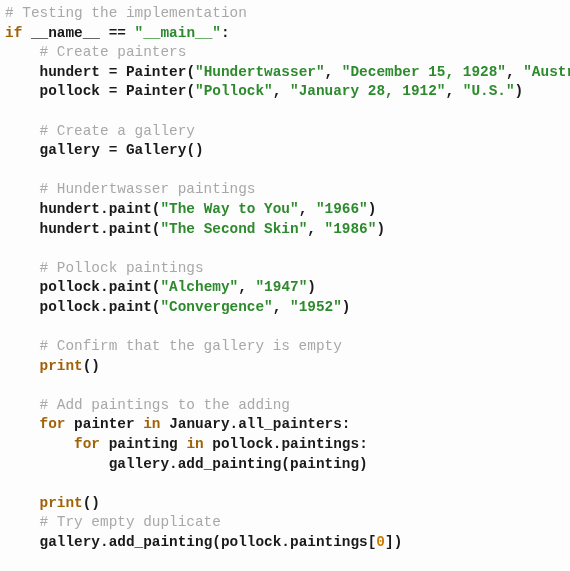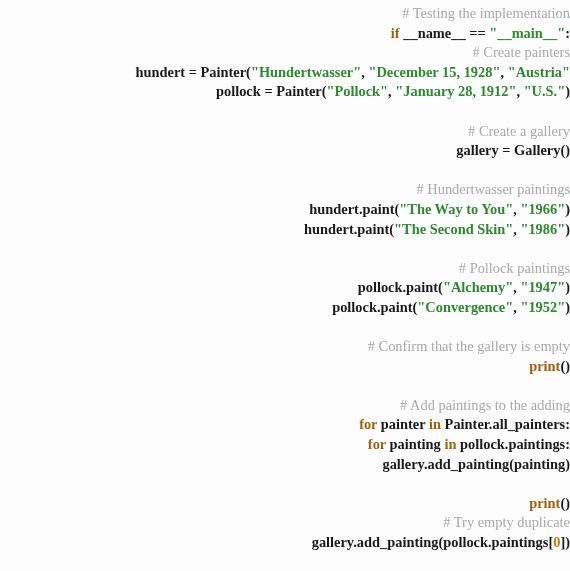--- a/index.html
+++ b/index.html
@@ -6,26 +6,25 @@
     margin: 0;
     padding: 0;
     background: #ffffff;
   }
   #code-view {
     width: 570px;
     height: 571px;
     background: #fdfdfd;
     overflow: hidden;
     position: relative;
-    font-family: Liberation Serif, serif;
+    font-family: Liberation Mono, monospace;
     font-size: 14.4px;
     line-height: 19.6px;
     padding: 4px 0 0 5px;
     box-sizing: border-box;
-    text-align: right;
     -webkit-font-smoothing: antialiased;
   }
   .code-line {
     white-space: pre;
     height: 19.6px;
     letter-spacing: 0px;
   }
   
   .t-com  { color: #a8a8a8; font-weight: normal; }
   .t-kw   { color: #a16207; font-weight: bold; }
@@ -54,21 +53,21 @@
       <div class="code-line"><span class="t-plain">    </span><span class="t-name">hundert.paint</span><span class="t-op">(</span><span class="t-str">"The Second Skin"</span><span class="t-op">, </span><span class="t-str">"1986"</span><span class="t-op">)</span></div>
       <div class="code-line">&nbsp;</div>
       <div class="code-line"><span class="t-com">    # Pollock paintings</span></div>
       <div class="code-line"><span class="t-plain">    </span><span class="t-name">pollock.paint</span><span class="t-op">(</span><span class="t-str">"Alchemy"</span><span class="t-op">, </span><span class="t-str">"1947"</span><span class="t-op">)</span></div>
       <div class="code-line"><span class="t-plain">    </span><span class="t-name">pollock.paint</span><span class="t-op">(</span><span class="t-str">"Convergence"</span><span class="t-op">, </span><span class="t-str">"1952"</span><span class="t-op">)</span></div>
       <div class="code-line">&nbsp;</div>
       <div class="code-line"><span class="t-com">    # Confirm that the gallery is empty</span></div>
       <div class="code-line"><span class="t-plain">    </span><span class="t-kw">print</span><span class="t-op">()</span></div>
       <div class="code-line">&nbsp;</div>
       <div class="code-line"><span class="t-com">    # Add paintings to the adding</span></div>
-      <div class="code-line"><span class="t-plain">    </span><span class="t-kw">for</span><span class="t-plain"> </span><span class="t-name">painter</span><span class="t-plain"> </span><span class="t-kw">in</span><span class="t-plain"> </span><span class="t-name">Painter.all_painters</span><span class="t-op">:</span></div>
+      <div class="code-line"><span class="t-plain">    </span><span class="t-kw">for</span><span class="t-plain"> </span><span class="t-name">painter</span><span class="t-plain"> </span><span class="t-kw">in</span><span class="t-plain"> </span><span class="t-name">January.all_painters</span><span class="t-op">:</span></div>
       <div class="code-line"><span class="t-plain">        </span><span class="t-kw">for</span><span class="t-plain"> </span><span class="t-name">painting</span><span class="t-plain"> </span><span class="t-kw">in</span><span class="t-plain"> </span><span class="t-name">pollock.paintings</span><span class="t-op">:</span></div>
       <div class="code-line"><span class="t-plain">            </span><span class="t-name">gallery.add_painting</span><span class="t-op">(</span><span class="t-name">painting</span><span class="t-op">)</span></div>
       <div class="code-line">&nbsp;</div>
       <div class="code-line"><span class="t-plain">    </span><span class="t-kw">print</span><span class="t-op">()</span></div>
       <div class="code-line"><span class="t-com">    # Try empty duplicate</span></div>
       <div class="code-line"><span class="t-plain">    </span><span class="t-name">gallery.add_painting</span><span class="t-op">(</span><span class="t-name">pollock.paintings</span><span class="t-op">[</span><span class="t-num">0</span><span class="t-op">])</span></div>
     </div>
 </div>
 
 </body></html>

